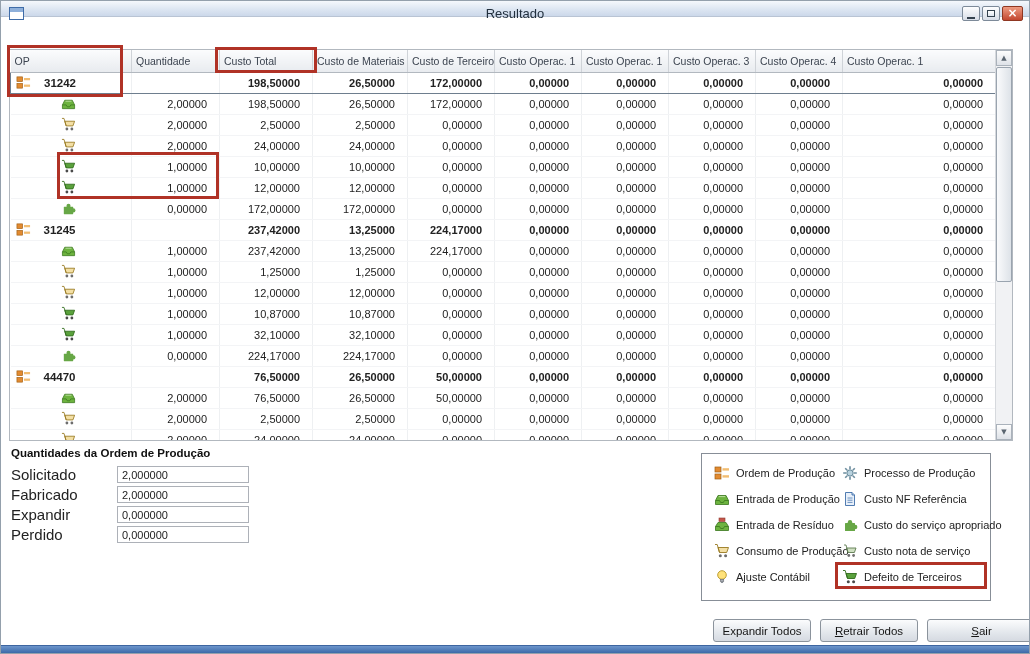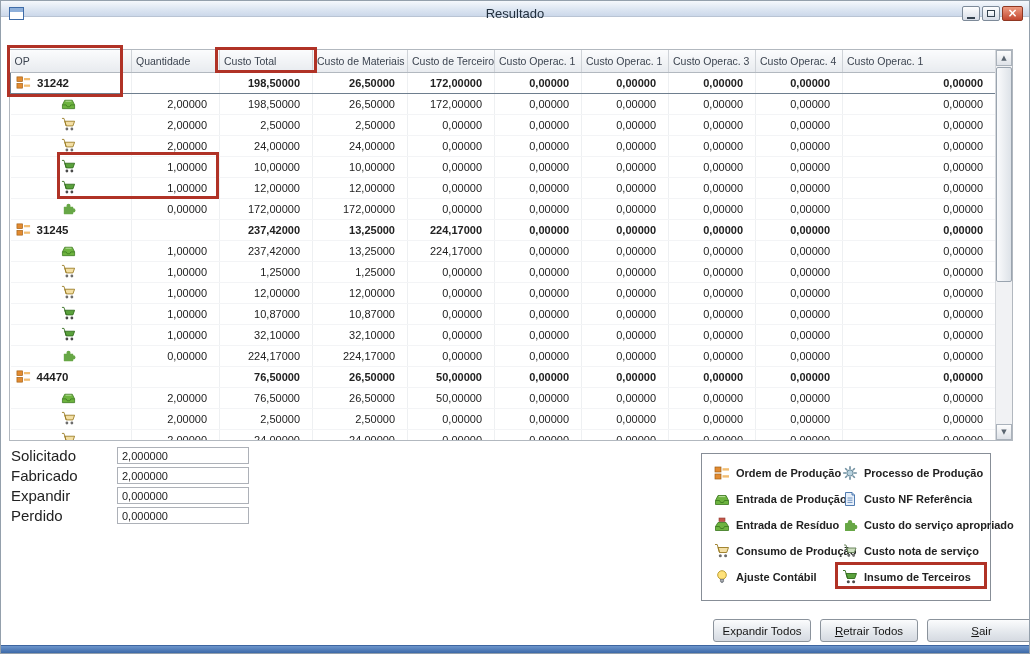--- a/index.html
+++ b/index.html
@@ -31,21 +31,21 @@
     border-bottom:1px solid #f3f4f6; overflow:hidden; white-space:nowrap; }
   td.num { text-align:right; padding-right:12px; }
   tr.group td { font-weight:bold; border-top:1px solid #d2d5da; }
   tr.selected td { border-top:1px solid #6e7e8e; border-bottom:1px solid #6e7e8e; }
   tr.selected td:first-child { border-left:1px solid #6e7e8e; }
   tr.selected td:last-child { border-right:1px solid #6e7e8e; }
   .op-cell { padding-left:5px; }
   tr.detail .op-cell { padding-left:50px; }
   .op-cell .icon { display:inline-block; width:15px; height:15px; vertical-align:middle; }
   .op-cell .icon svg { width:15px; height:15px; display:block; }
-  .op-num { font-weight:bold; font-size:11.5px; margin-left:6px; vertical-align:middle; }
+  .op-num { font-weight:bold; font-size:11.5px; margin-left:13px; vertical-align:middle; }
 
   
   .vscroll { position:absolute; top:0; right:0; width:17px; height:100%; background:#f1f2f4; border-left:1px solid #d6d9dd; }
   .sb-btn { position:absolute; left:0; width:16px; height:16px; border:1px solid #aab2bb;
     background:linear-gradient(#fdfdfd,#dee2e8); color:#5a6570; font-size:7px;
     display:flex; align-items:center; justify-content:center; font-family:"DejaVu Sans",sans-serif; }
   .sb-btn.up { top:0; } .sb-btn.down { bottom:0; }
   .sb-thumb { position:absolute; left:0; top:17px; width:16px; height:215px;
     background:linear-gradient(90deg,#fafbfc,#dde2e8); border:1px solid #9aa4af; border-radius:2px; }
 
@@ -58,21 +58,21 @@
     font-size:11px; padding:0 4px; font-family:"Liberation Sans",sans-serif; }
 
   
   .legend { position:absolute; left:700px; top:452px; width:290px; height:148px;
     border:1px solid #878e97; display:flex; padding:11px 4px 4px 12px; }
   .legend-col-0 { width:128px; flex:none; }
   .legend-col-1 { flex:1; }
   .legend-item { display:flex; align-items:center; height:16px; margin-bottom:10px; }
   .legend-item .icon { width:16px; height:16px; margin-right:6px; flex:none; }
   .legend-item .icon svg { width:16px; height:16px; display:block; }
-  .legend-label { font-size:11px; color:#222; white-space:nowrap;font-weight:bold; }
+  .legend-label { font-size:11px; color:#222; white-space:nowrap; }
 
   
   .btn-row { position:absolute; left:712px; top:618px; display:flex; gap:9px; }
   .dlg-btn { width:98px; height:23px; border:1px solid #8b939c; border-radius:3px;
     background:linear-gradient(#fbfcfd,#e3e7ec 60%,#d5dae1); font-size:11.5px; color:#151515;
     font-family:"Liberation Sans",sans-serif; }
   .dlg-btn.small { width:109px; }
 
   .bottom-strip { position:absolute; left:0; right:0; bottom:0; height:8px;
     background:linear-gradient(#729cc,#3c69a8); background:linear-gradient(#6d96cc,#3c69a8); border-top:1px solid #3d65a0; }
@@ -437,20 +437,21 @@
         </tbody>
     </table>
     <div class="vscroll">
       <div class="sb-btn up">▲</div>
       <div class="sb-thumb"></div>
       <div class="sb-btn down">▼</div>
     </div>
   </div>
 
   <div class="qty-panel">
+    <div class="qty-title">Quantidades da Ordem de Produção</div>
     <div id="qty-fields">
         <div class="qty-row">
           <span class="qty-label">Solicitado</span>
           <input class="qty-input" readonly="" value="2,000000" style="">
         </div>
         <div class="qty-row">
           <span class="qty-label">Fabricado</span>
           <input class="qty-input" readonly="" value="2,000000" style="">
         </div>
         <div class="qty-row">
@@ -566,21 +567,21 @@
         </div>
         <div class="legend-item">
           <span class="icon">
             <svg viewBox="0 0 16 16">
               <path d="M4 4.5 h10.5 l-1.8 5 H5.5 Z" fill="#5aa13c" stroke="#2f6b1a" stroke-width="0.9"></path>
               <path d="M1 1.5 h2.2 L5.5 9.5" fill="none" stroke="#2f6b1a" stroke-width="0.9"></path>
               <circle cx="6.3" cy="12.8" r="1.5" fill="#4a4a4a"></circle>
               <circle cx="11.6" cy="12.8" r="1.5" fill="#4a4a4a"></circle>
             </svg>
           </span>
-          <span class="legend-label">Insumo de Terceiros</span>
+          <span class="legend-label">Defeito de Terceiros</span>
         </div>
       </div>
   </div>
 
   <div class="btn-row" id="btn-row">
       <button class="dlg-btn">Expandir Todos</button>
       <button class="dlg-btn"><u>R</u>etrair Todos</button>
       <button class="dlg-btn small"><u>S</u>air</button>
     </div>
 

